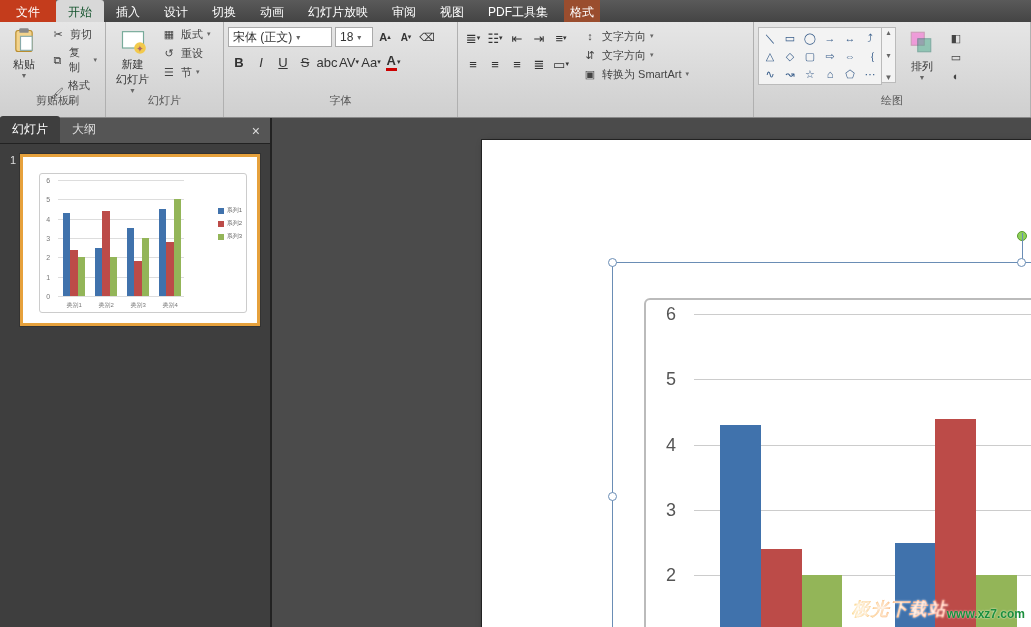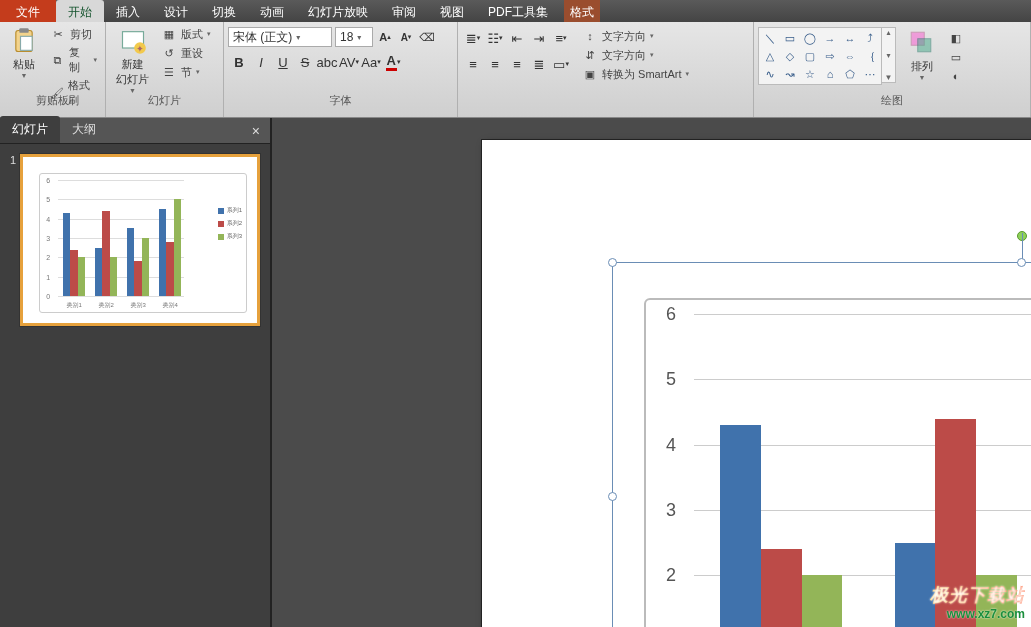--- a/index.html
+++ b/index.html
@@ -216,21 +216,21 @@
     display:flex; flex-direction:column; gap:4px;
   }
   .mlegend div{ display:flex; align-items:center; gap:3px;}
   .sw { width:6px; height:6px; }
 
   
   .watermark {
     position:absolute; right:6px; bottom:6px;
     font-size:14px; font-weight:bold;
     color:#2a7; text-shadow:0 0 2px #fff;
-    display:flex; flex-direction:column; align-items:flex-end;
+    display:flex; flex-direction:row; align-items:flex-end;
     pointer-events:none;
     justify-content:flex-end;
   }
   .watermark .line1{
     background:linear-gradient(90deg,#f7b733,#fc4a1a);
     -webkit-background-clip:text; color:transparent;
     font-size:18px; font-style:italic; font-weight:900;
     letter-spacing:1px;
   }
   .watermark .line2{ color:#1a8f3c; font-size:12px; font-weight:bold;}

